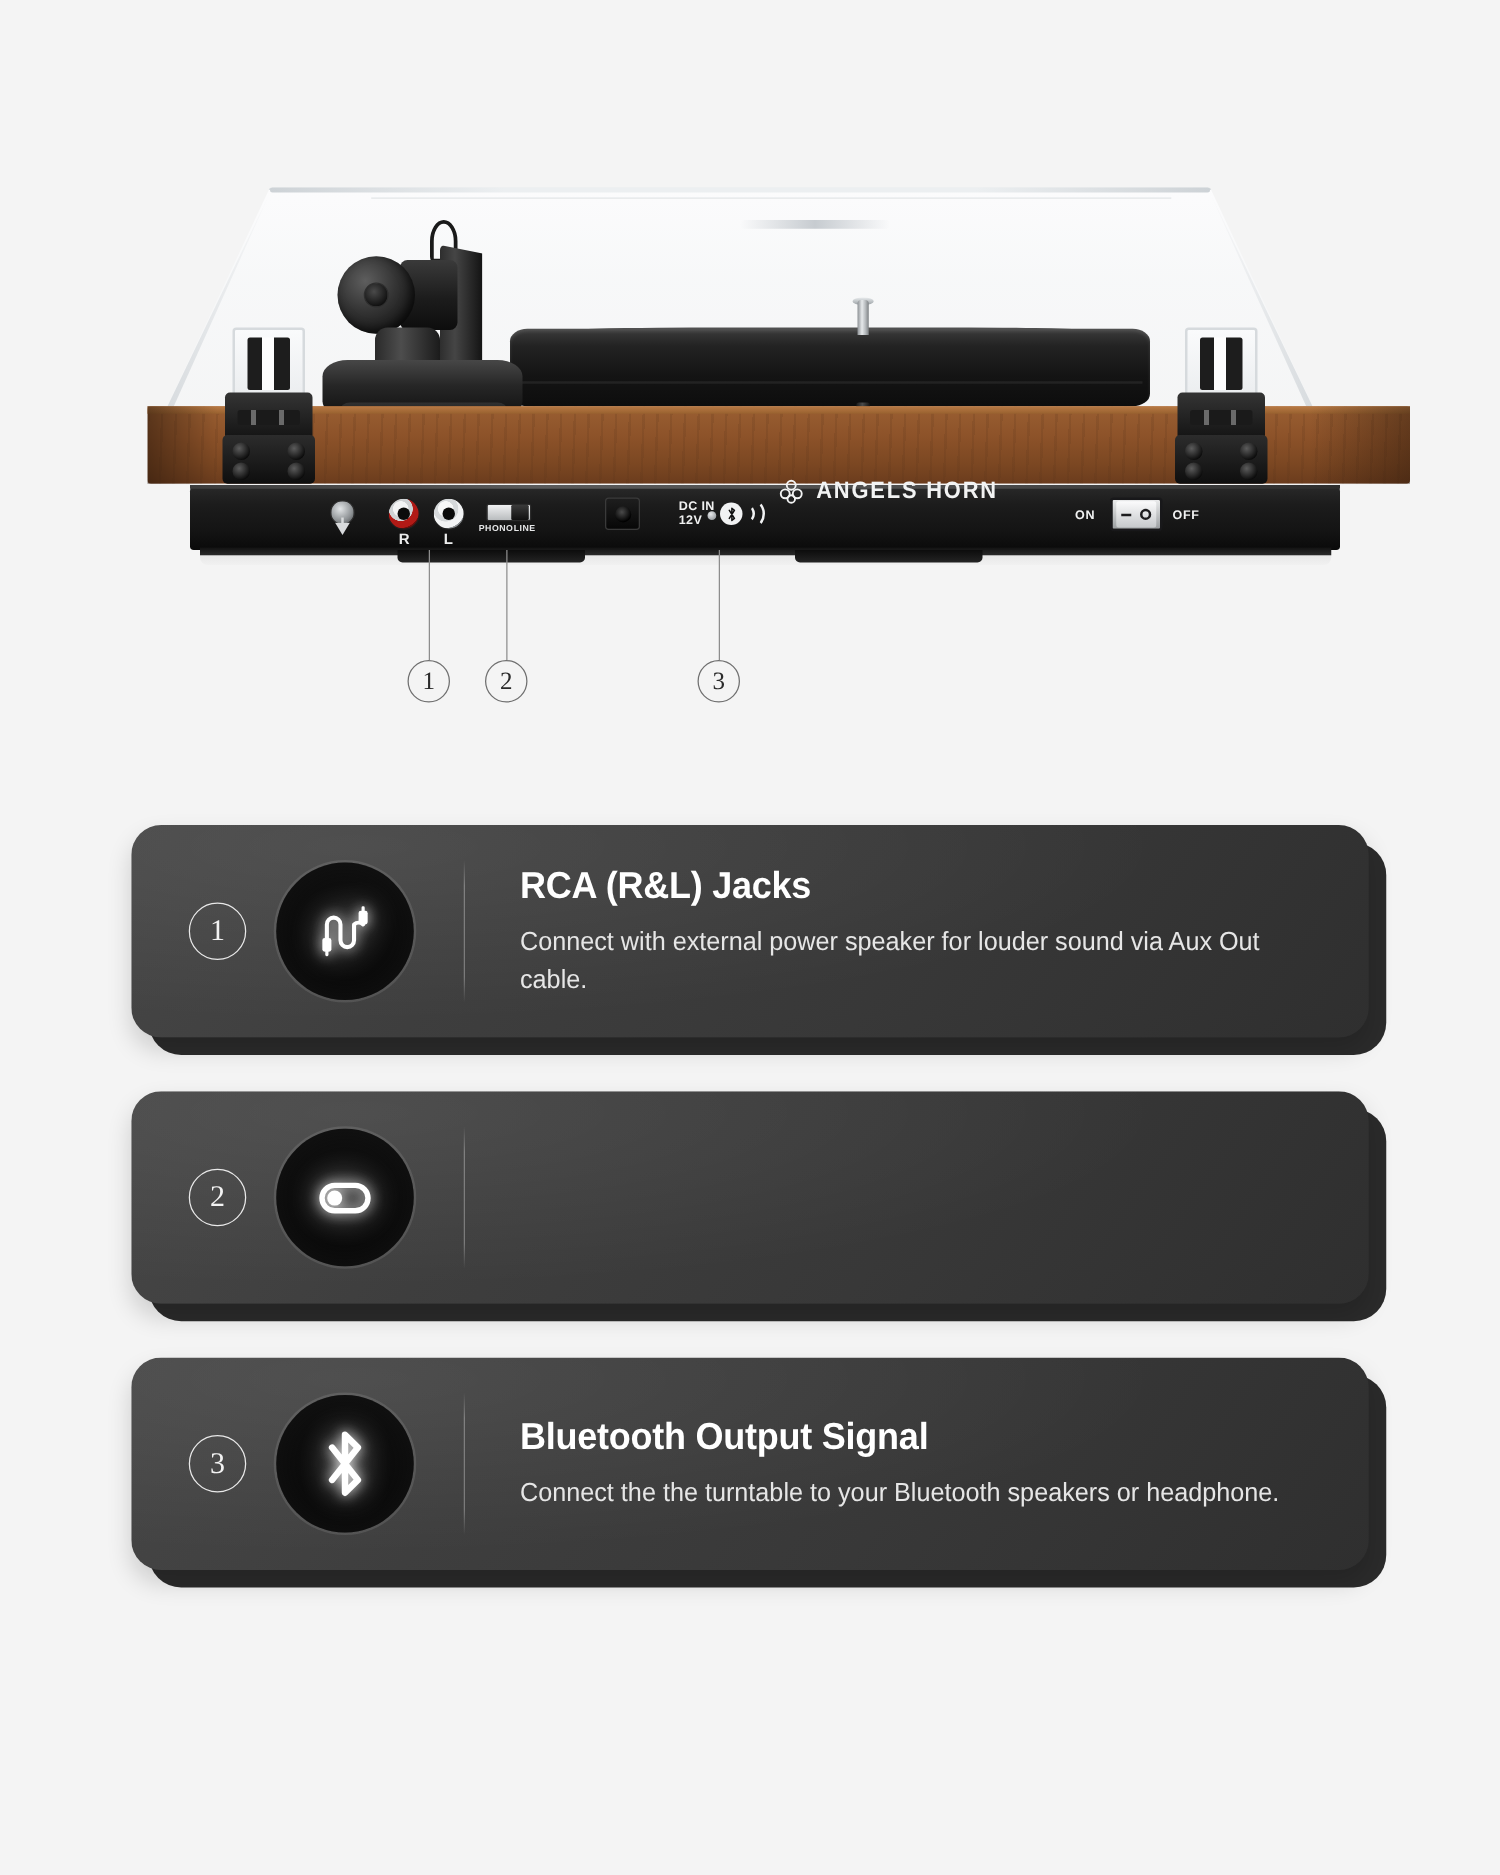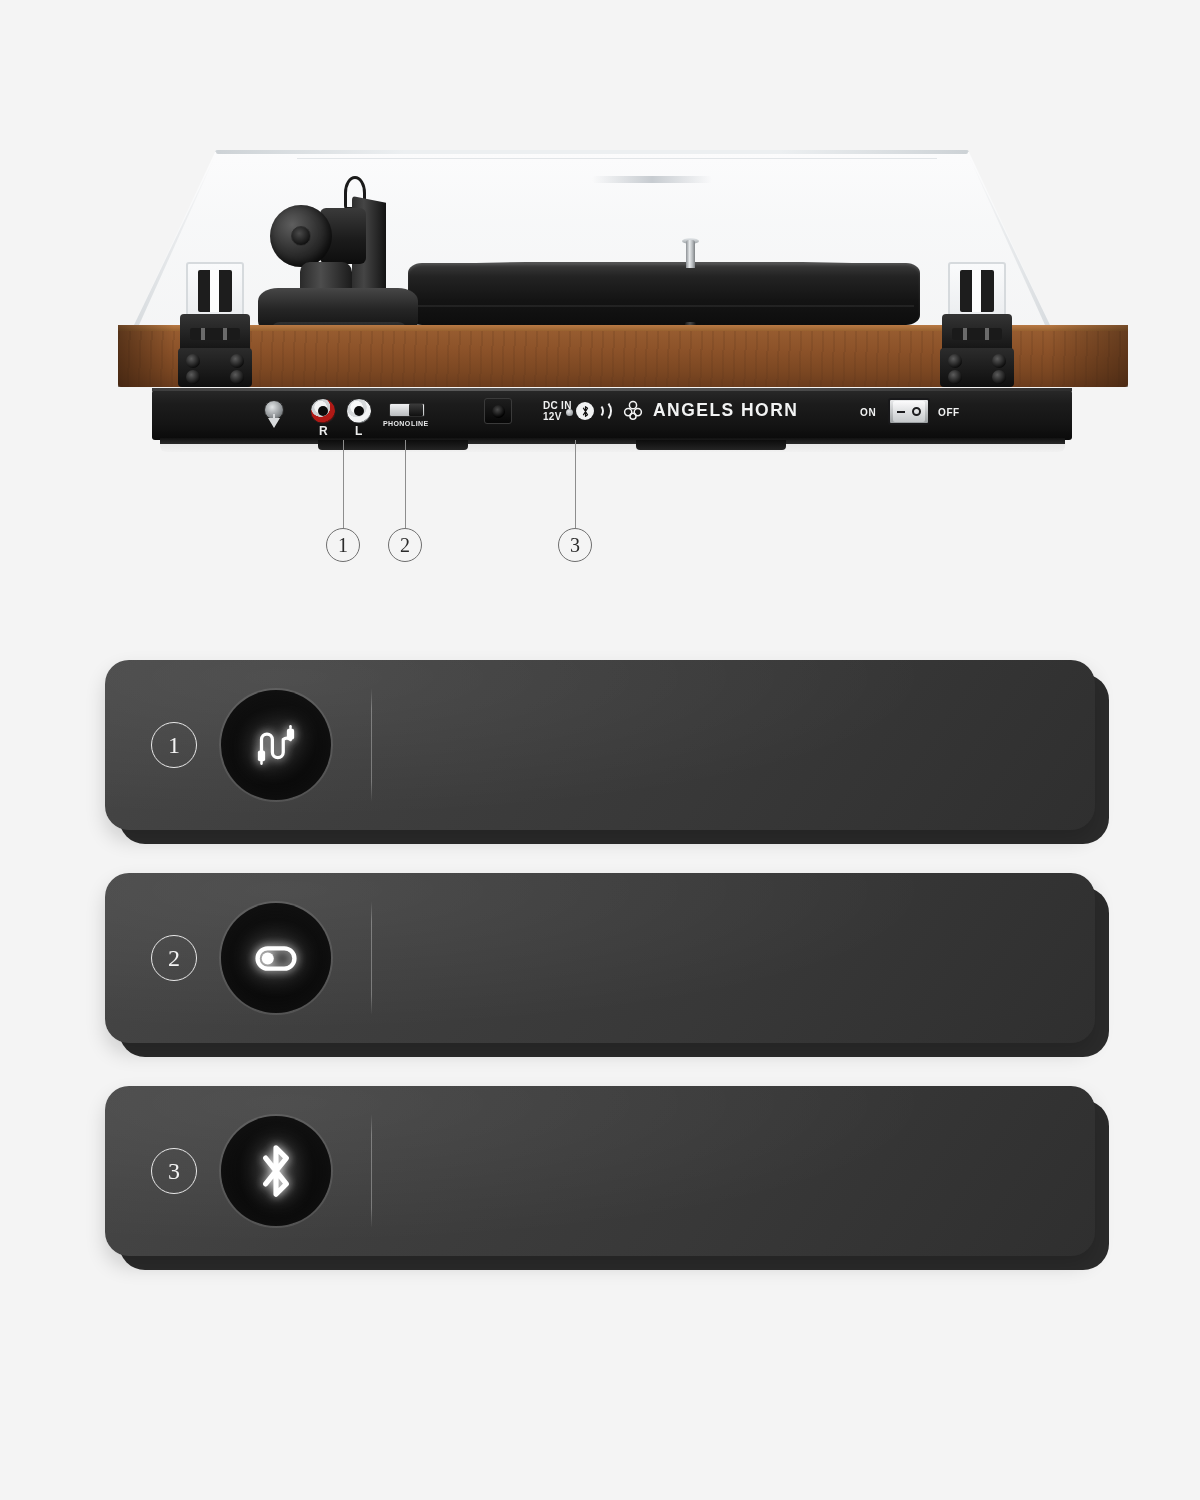--- a/index.html
+++ b/index.html
@@ -414,21 +414,21 @@
   .bt-wave {
     position: absolute;
     border: 2px solid #f1f2f3;
     border-radius: 50%;
     border-color: transparent #f1f2f3 transparent transparent;
   }
   .btw1 { left: 592px; top: 404px; width: 12px; height: 14px; }
   .btw2 { left: 594px; top: 400px; width: 18px; height: 22px; }
 
   .brand {
-    position: absolute; left: 622px; top: 399px;
+    position: absolute; left: 622px; top: 382px;
     display: flex; align-items: center; gap: 9px;
   }
   .brand-mark { width: 22px; height: 22px; display: block; }
   .brand-text {
     color: #f2f3f3;
     font: bold 19px "Liberation Sans", sans-serif;
     letter-spacing: 1.6px;
     transform: scaleX(0.92);
     transform-origin: left center;
   }
@@ -703,20 +703,24 @@
             </g>
             <g fill="#ffffff">
               <rect x="12" y="38" width="8" height="12" rx="2.2"></rect>
               <rect x="14.6" y="49" width="2.8" height="5" rx="1.2"></rect>
               <rect x="44" y="14" width="8" height="12" rx="2.2"></rect>
               <rect x="46.6" y="10" width="2.8" height="5" rx="1.2"></rect>
             </g>
           </svg>
         </div>
         <div class="card-divider"></div>
+        <div class="card-text">
+          <div class="card-title">RCA (R&amp;L) Jacks</div>
+          <div class="card-desc">Connect with external power speaker for louder sound via Aux Out cable.</div>
+        </div>
       </div>
     </div>
 
     <div class="card-wrap">
       <div class="card-shadow"></div>
       <div class="card">
         <div class="card-index">2</div>
         <div class="card-badge">
           <svg class="badge-glow" width="62" height="62" viewBox="0 0 64 64" aria-hidden="true">
             <rect x="13" y="22" width="38" height="21" rx="10.5" fill="none" stroke="#ffffff" stroke-width="4.5"></rect>
@@ -730,17 +734,21 @@
     <div class="card-wrap">
       <div class="card-shadow"></div>
       <div class="card">
         <div class="card-index">3</div>
         <div class="card-badge">
           <svg class="badge-glow" width="44" height="62" viewBox="0 0 32 48" aria-hidden="true">
             <path d="M8 14 L24 34 L16 42 L16 6 L24 14 L8 34" fill="none" stroke="#ffffff" stroke-width="4" stroke-linejoin="round" stroke-linecap="round"></path>
           </svg>
         </div>
         <div class="card-divider"></div>
+        <div class="card-text">
+          <div class="card-title">Bluetooth Output Signal</div>
+          <div class="card-desc">Connect the the turntable to your Bluetooth speakers or headphone.</div>
+        </div>
       </div>
     </div>
 
   </div>
 </div>
 
 </body></html>

